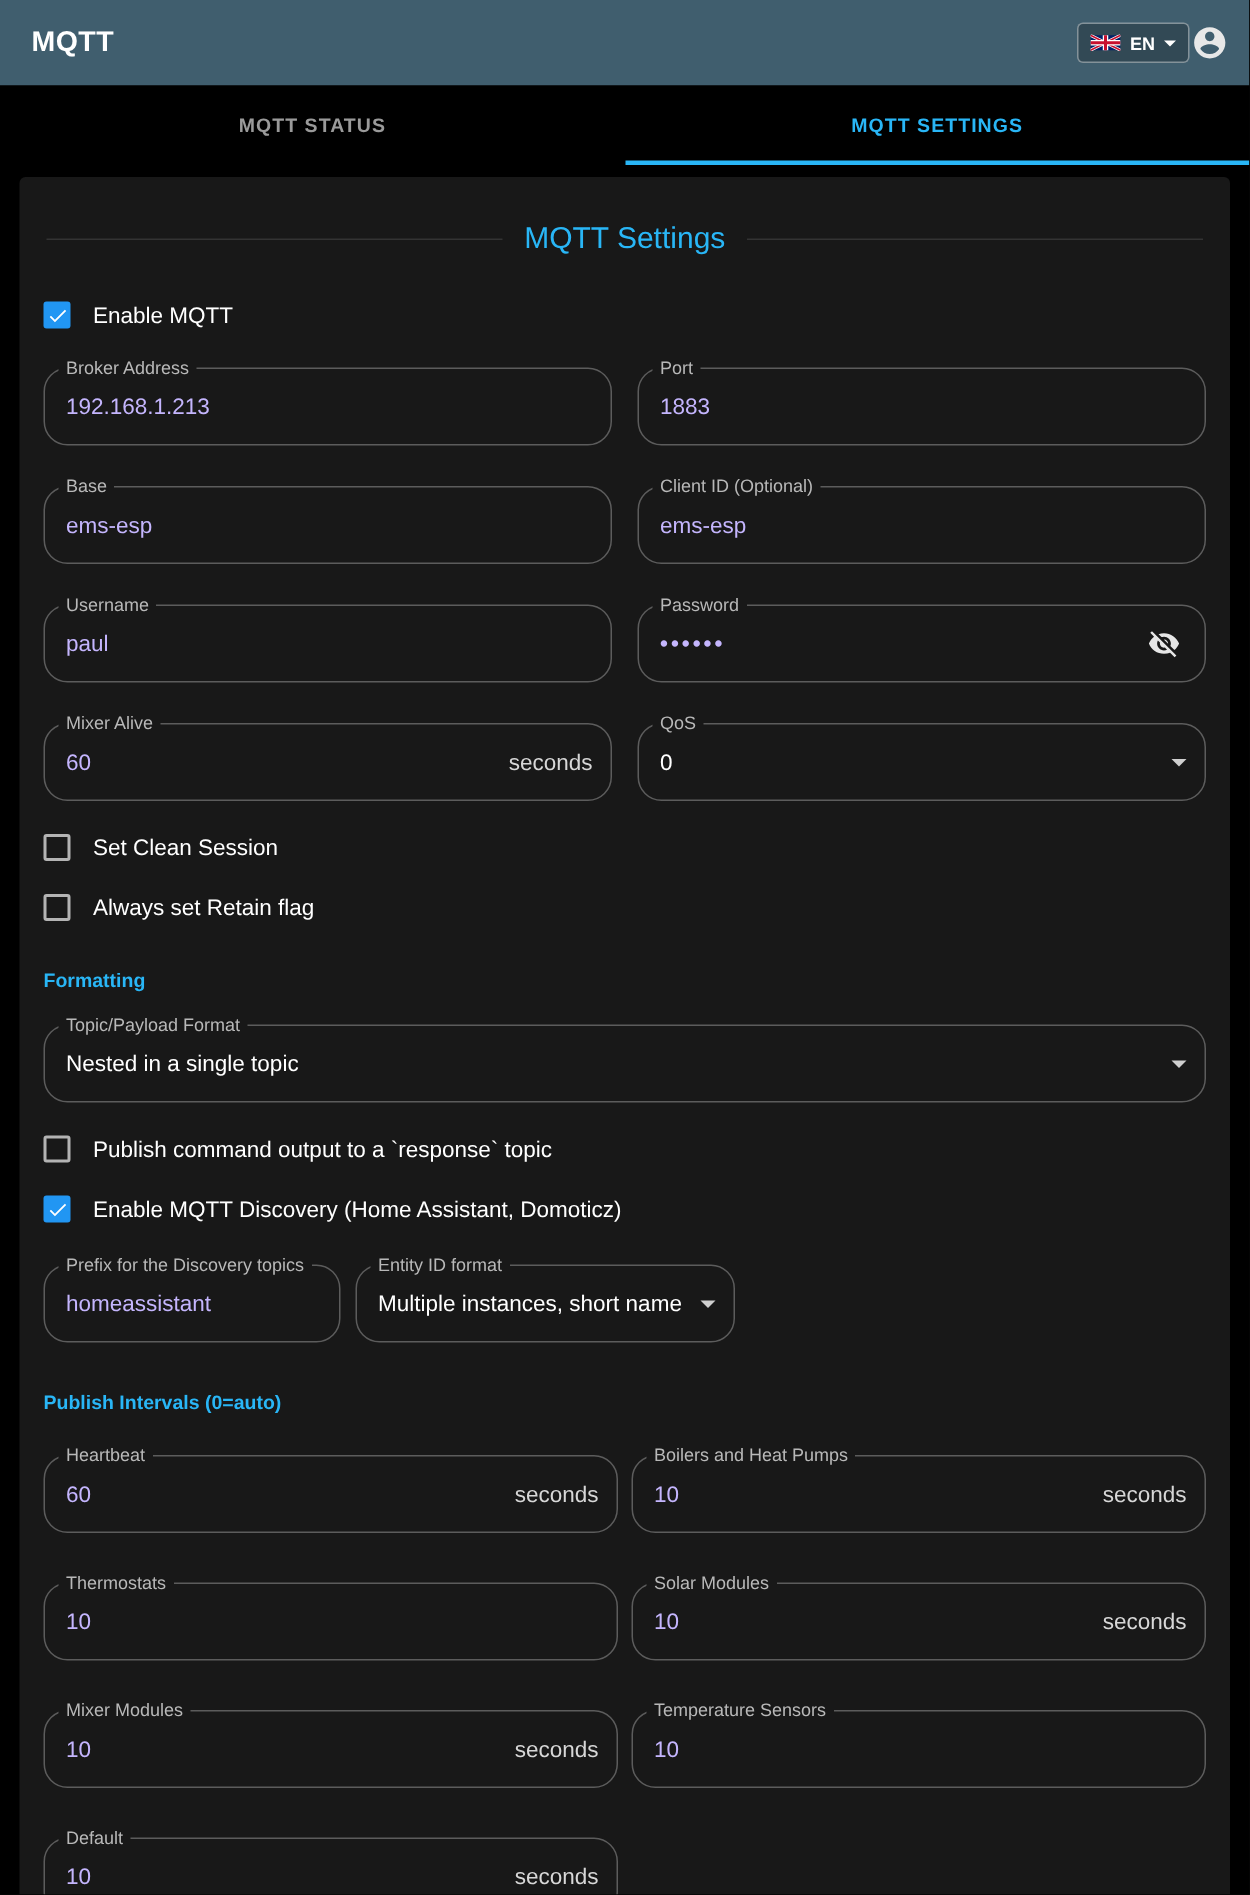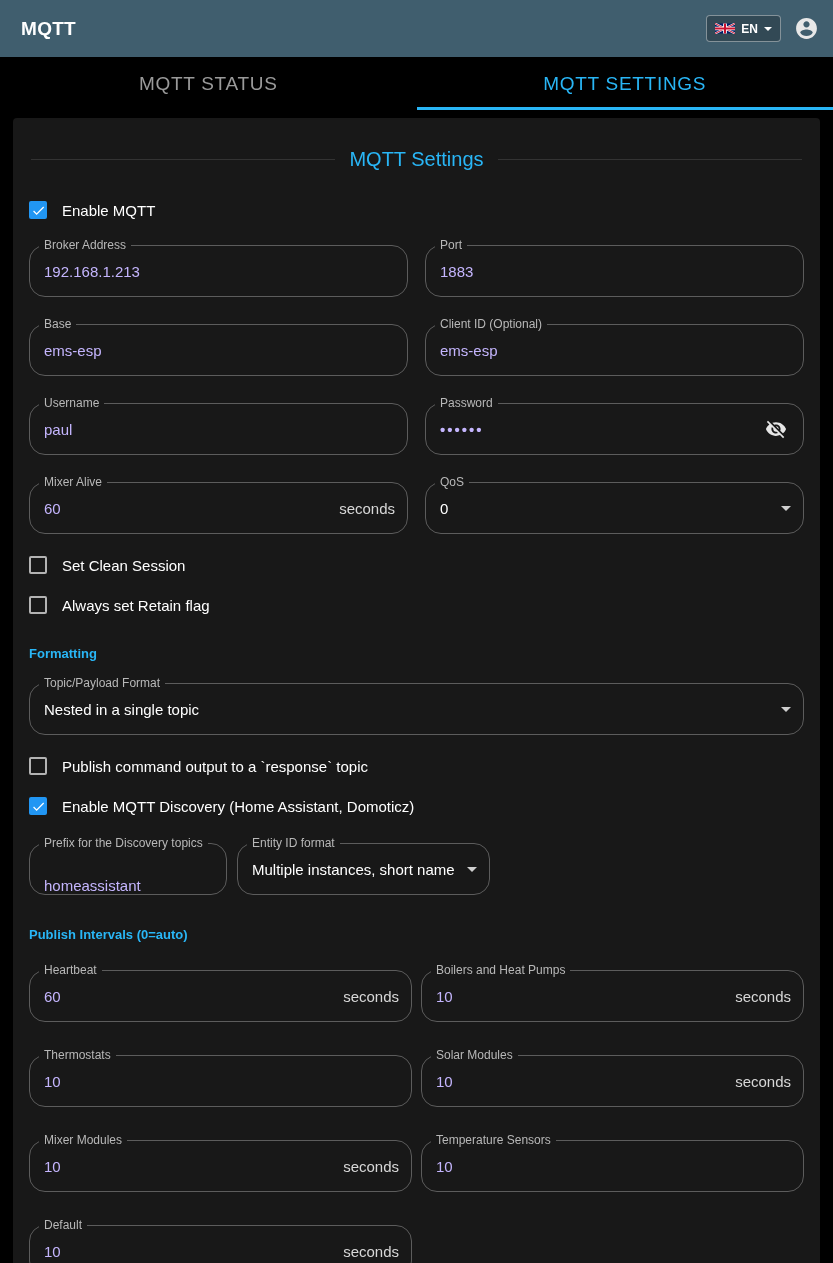--- a/index.html
+++ b/index.html
@@ -3,30 +3,30 @@
 <meta charset="utf-8">
 <style>
   * { margin:0; padding:0; box-sizing:border-box; }
   html,body { background:#000; }
   body { font-family:"Liberation Sans","DejaVu Sans",sans-serif; }
   .screen { width:833px; height:1263px; background:#000; position:relative; overflow:hidden; margin:0 auto; }
 
   
   .appbar { height:57px; background:#405e6e; display:flex; align-items:center; padding:0 14px 0 21px; }
   .appbar-title { color:#fff; font-size:19px; font-weight:700; letter-spacing:.3px; }
-  .appbar-right { margin-left:auto; display:flex; align-items:flex-start; gap:12px; }
+  .appbar-right { margin-left:auto; display:flex; align-items:flex-start; gap:0; }
   .lang-btn { display:flex; align-items:center; gap:6px; height:27px; padding:0 8px;
               background:rgba(0,0,0,0.22); border:1px solid rgba(255,255,255,0.4); border-radius:4px;
               color:#fff; font-size:12px; font-weight:700; cursor:pointer; font-family:inherit; }
   .lang-caret { width:0; height:0; border-left:4px solid transparent; border-right:4px solid transparent; border-top:4px solid #fff; }
   .avatar-icon { width:26px; height:26px; display:flex; align-items:center; justify-content:center; }
 
   
   .tabbar { height:53px; background:#000; display:flex; }
-  .tab { flex:1; display:flex; align-items:center; justify-content:center; font-size:19px; font-weight:400;
+  .tab { flex:1; display:flex; align-items:center; justify-content:center; font-size:13px; font-weight:700;
          letter-spacing:.7px; color:#9a9a9a; cursor:pointer; position:relative; text-transform:uppercase; }
   .tab.active { color:#29b6f6; }
   .tab.active::after { content:""; position:absolute; left:0; right:0; bottom:0; height:3px; background:#29b6f6; }
 
   
   .card { margin:8px 13px 0 13px; background:#181818; border-radius:4px; padding:18px 16px 14px 16px; min-height:1130px; }
 
   
   .title-row { display:flex; align-items:center; gap:14px; margin:12px 2px 30px 2px; }
   .title-row .line { flex:1; height:1px; background:#333; }
@@ -50,21 +50,21 @@
   .field-value { flex:1; color:#fff; font-size:15px; }
   .field-suffix { color:#d7d7d7; font-size:15px; margin-left:8px; }
   .field.select { cursor:pointer; }
   .select-caret { width:0; height:0; border-left:5px solid transparent; border-right:5px solid transparent; border-top:5px solid #cfcfcf; margin-left:8px; }
   .pw-input { font-weight:700; letter-spacing:2px; }
   .eye-btn { background:none; border:none; cursor:pointer; padding:4px; display:flex; }
 
   .full-field { margin:20px 0 6px 0; }
 
   .discovery-row { display:flex; gap:10px; margin:28px 0 6px 0; }
-  .discovery-row .field.prefix { width:198px;align-items:flex-end; }
+  .discovery-row .field.prefix { width:198px; }
   .discovery-row .field.entity { width:253px; }
 
   .intervals-grid { display:grid; grid-template-columns:repeat(2,1fr); column-gap:9px; row-gap:33px; margin:28px 0 6px 0; }
 
   
   .save-btn { margin-top:28px; display:inline-flex; align-items:center; gap:9px; height:33px; padding:0 14px;
               background:transparent; border:1px solid #4f565b; border-radius:4px; cursor:pointer;
               color:#e7f1f8; font-size:13px; font-weight:700; letter-spacing:.6px; font-family:inherit; }
 </style>
 </head>

